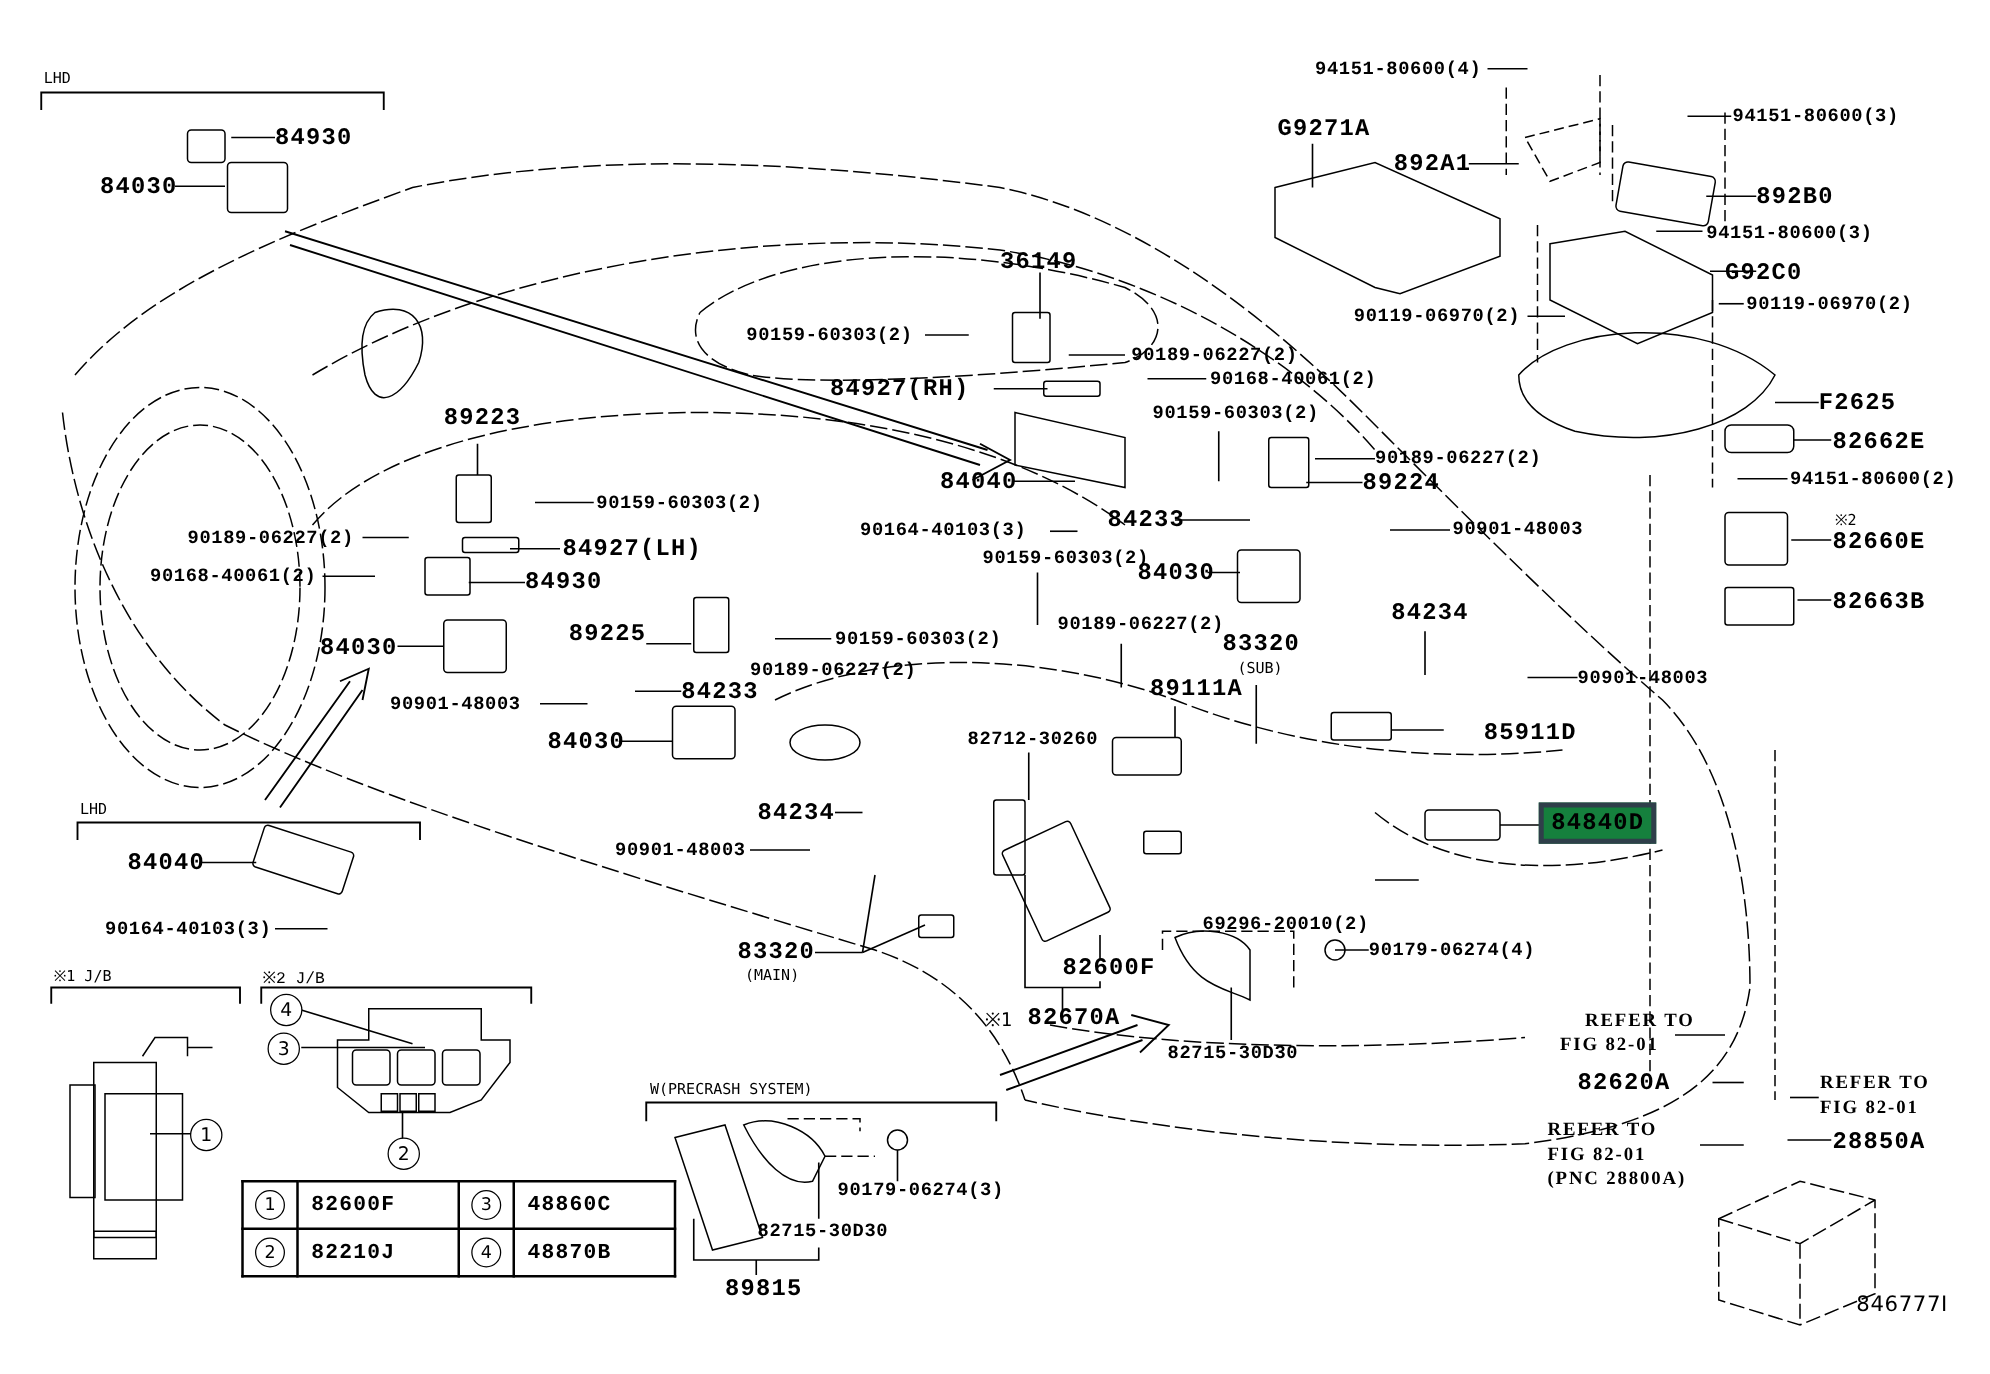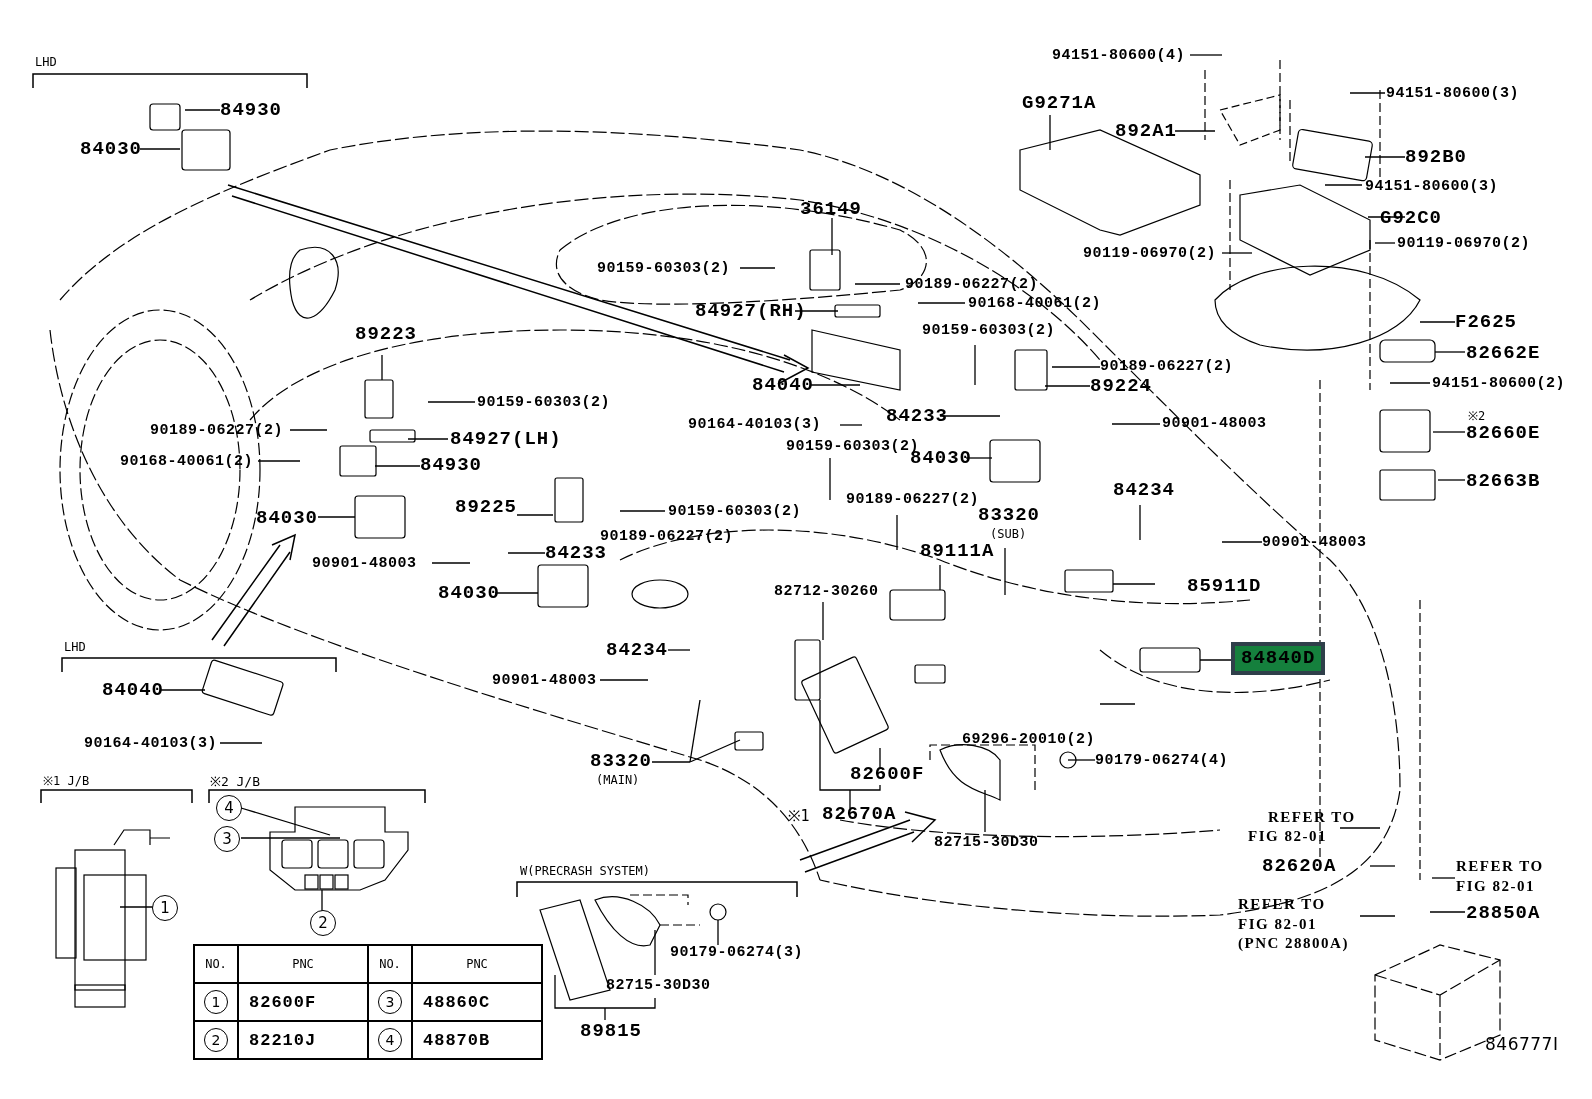--- a/index.html
+++ b/index.html
@@ -209,29 +209,29 @@
     <line x1="160" y1="907" x2="120" y2="907"></line>
     <line x1="241" y1="838" x2="340" y2="838"></line>
     <line x1="241" y1="808" x2="330" y2="835"></line>
     <line x1="322" y1="890" x2="322" y2="912"></line>
   </g>
 </svg>
 
 <div class="note" style="left:35px;top:55px;">LHD</div>
 <div class="note" style="left:64px;top:640px;">LHD</div>
 <div class="note" style="left:43px;top:772px;">※1 J/B</div>
-<div class="note" style="left:210px;top:772px;font-size:13px;">※2 J/B</div>
+<div class="note" style="left:210px;top:772px;font-size:13px;font-family:Liberation Mono, monospace;">※2 J/B</div>
 <div class="note" style="left:520px;top:864px;">W(PRECRASH SYSTEM)</div>
 
 <div class="lbl big" style="left:220px;top:100px;">84930</div>
 <div class="lbl big" style="left:80px;top:139px;">84030</div>
 <div class="lbl big" style="left:800px;top:199px;">36149</div>
 <div class="lbl" style="left:597px;top:260px;">90159-60303(2)</div>
 <div class="lbl" style="left:905px;top:276px;">90189-06227(2)</div>
-<div class="lbl big" style="left:695px;top:301px;">84927(RH)</div>
+<div class="lbl big" style="left:664px;top:301px;">84927(RH)</div>
 <div class="lbl" style="left:968px;top:295px;">90168-40061(2)</div>
 <div class="lbl big" style="left:752px;top:375px;">84040</div>
 <div class="lbl" style="left:688px;top:416px;">90164-40103(3)</div>
 <div class="lbl" style="left:922px;top:322px;">90159-60303(2)</div>
 <div class="lbl" style="left:1100px;top:358px;">90189-06227(2)</div>
 <div class="lbl big" style="left:1090px;top:376px;">89224</div>
 <div class="lbl big" style="left:886px;top:406px;">84233</div>
 <div class="lbl" style="left:1162px;top:415px;">90901-48003</div>
 <div class="lbl big" style="left:910px;top:448px;">84030</div>
 
@@ -303,26 +303,20 @@
 <div class="lbl ref" style="left:1238px;top:934px;">(PNC 28800A)</div>
 <div class="lbl big" style="left:1466px;top:903px;">28850A</div>
 
 <div class="circnum" style="left:152px;top:895px;">1</div>
 <div class="circnum" style="left:310px;top:910px;">2</div>
 <div class="circnum" style="left:214px;top:826px;">3</div>
 <div class="circnum" style="left:216px;top:795px;">4</div>
 
 <table class="pnc-table">
   <tbody>
-      <tr>
-    <td class="h no">NO.</td>
-    <td class="h" style="width:126px">PNC</td>
-    <td class="h no">NO.</td>
-    <td class="h" style="width:126px">PNC</td>
-  </tr>
   <tr>
     <td class="no"><span class="circ">1</span></td>
     <td class="val">82600F</td>
     <td class="no"><span class="circ">3</span></td>
     <td class="val">48860C</td>
   </tr>
   <tr>
     <td class="no"><span class="circ">2</span></td>
     <td class="val">82210J</td>
     <td class="no"><span class="circ">4</span></td>

